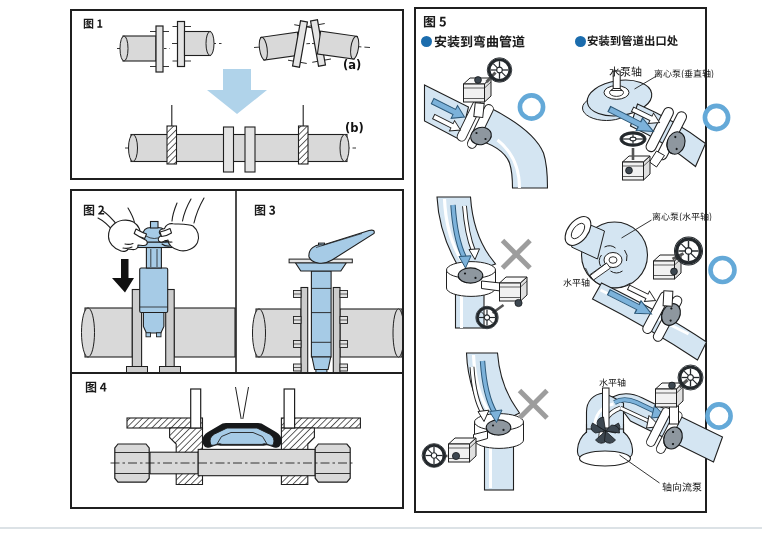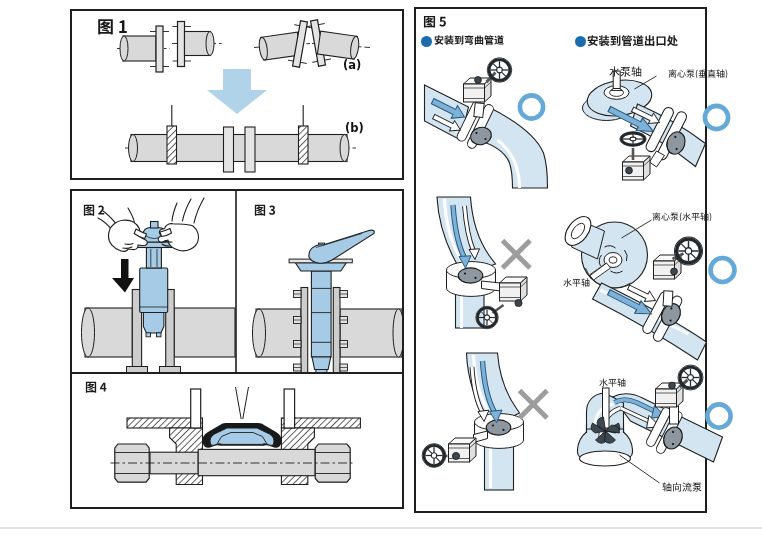--- a/index.html
+++ b/index.html
@@ -149,21 +149,21 @@
         <ellipse class="pg" cx="133" cy="148" rx="4.5" ry="13.5" stroke-width="1"></ellipse>
         <ellipse class="pg" cx="344.5" cy="148" rx="4.5" ry="13.5" stroke-width="1"></ellipse>
         <line class="ln" x1="171.8" y1="105" x2="171.8" y2="126" stroke-width="1.1"></line>
         <rect class="hatch" x="167" y="126" width="9.5" height="38" stroke-width="1.1"></rect>
         <rect class="fl" x="223.5" y="127" width="10" height="45" stroke-width="1.1"></rect>
         <rect class="fl" x="245" y="127" width="10" height="45" stroke-width="1.1"></rect>
         <line class="ln" x1="303.2" y1="105" x2="303.2" y2="126" stroke-width="1.1"></line>
         <rect class="hatch" x="298.5" y="126" width="9.5" height="38" stroke-width="1.1"></rect>
       </g>
     </svg>
-    <div class="cjk" style="left:11px;top:7px;font-size:17px;margin-left:14px;">
+    <div class="cjk" style="left:11px;top:7px;font-size:11px;">
         <svg viewBox="0 0 1817 1000" preserveAspectRatio="xMinYMin meet" style="width: 1.817em;">
           <path d="M72 69V970H187V934H809V970H930V69ZM266 741C400 756 565 794 665 829H187V531C204 555 222 589 230 612C285 599 340 582 395 561L358 613C442 630 548 666 607 694L656 620C599 595 505 566 425 549C452 537 480 525 506 511C583 550 669 580 756 599C767 577 789 546 809 524V829H678L729 748C626 714 457 677 320 663ZM404 176C356 249 272 321 191 366C214 383 252 418 270 438C290 425 310 410 331 393C353 413 377 432 402 450C334 477 259 499 187 513V176ZM415 176H809V508C740 495 670 476 607 452C675 405 733 350 774 288L707 248L690 253H470C482 238 494 222 504 207ZM502 404C466 385 434 364 407 341H600C572 364 538 385 502 404Z" transform="translate(0 0)"></path>
           <path d="M82 880H527V760H388V139H279C232 169 182 188 107 201V293H242V760H82Z" transform="translate(1227 0)"></path>
         </svg>
         <span class="t">图 1</span>
       </div>
     <div class="ab-label" style="left:271px;top:49px;">(a)</div>
     <div class="ab-label" style="left:273px;top:112px;">(b)</div>
   </div>
 
@@ -499,21 +499,21 @@
 
     <div class="cjk" style="left:7.5px;top:6px;font-size:13px;">
         <svg viewBox="0 0 1817 1000" preserveAspectRatio="xMinYMin meet" style="width: 1.817em;">
           <path d="M72 69V970H187V934H809V970H930V69ZM266 741C400 756 565 794 665 829H187V531C204 555 222 589 230 612C285 599 340 582 395 561L358 613C442 630 548 666 607 694L656 620C599 595 505 566 425 549C452 537 480 525 506 511C583 550 669 580 756 599C767 577 789 546 809 524V829H678L729 748C626 714 457 677 320 663ZM404 176C356 249 272 321 191 366C214 383 252 418 270 438C290 425 310 410 331 393C353 413 377 432 402 450C334 477 259 499 187 513V176ZM415 176H809V508C740 495 670 476 607 452C675 405 733 350 774 288L707 248L690 253H470C482 238 494 222 504 207ZM502 404C466 385 434 364 407 341H600C572 364 538 385 502 404Z" transform="translate(0 0)"></path>
           <path d="M277 894C412 894 535 799 535 634C535 473 432 400 307 400C273 400 247 406 218 420L232 263H501V139H105L85 499L152 542C196 514 220 504 263 504C337 504 388 552 388 638C388 725 334 774 257 774C189 774 136 740 94 699L26 793C82 848 159 894 277 894Z" transform="translate(1227 0)"></path>
         </svg>
         <span class="t">图 5</span>
       </div>
 
     <div class="bullet" style="left:5.5px;top:26.5px;"></div>
-    <div class="cjk" style="left:18px;top:26px;font-size:10px;">
+    <div class="cjk" style="left:18px;top:26px;font-size:13px;">
         <svg viewBox="0 0 7000 1000" preserveAspectRatio="xMinYMin meet" style="width: 7em;">
           <path d="M390 56C402 81 415 110 426 138H78V363H199V250H797V363H925V138H571C556 104 533 61 515 27ZM626 532C601 589 567 637 525 678C470 657 415 637 362 619C379 592 397 563 415 532ZM171 670C246 695 328 726 410 759C317 808 200 839 62 858C84 885 120 940 132 969C296 938 433 892 543 816C662 869 771 925 842 972L939 870C866 825 760 774 645 726C694 672 735 609 766 532H944V419H478C498 378 517 337 533 298L399 271C381 318 357 369 331 419H59V532H266C236 581 205 627 176 665Z" transform="translate(0 0)"></path>
           <path d="M47 144C91 175 146 221 171 252L244 177C217 146 160 104 116 76ZM418 511 437 556H45V650H345C260 700 143 738 26 757C48 779 76 818 91 844C143 833 195 818 244 800V815C244 861 208 878 184 886C199 906 214 951 220 977C244 962 286 953 569 894C568 872 572 826 577 799L360 841V747C411 720 456 688 494 653C572 819 698 921 906 964C920 934 950 889 973 866C890 853 818 829 759 796C810 771 868 738 916 706L842 650H956V556H573C563 530 549 502 535 478ZM680 739C651 713 627 683 607 650H821C783 679 729 713 680 739ZM609 30V147H394V250H609V368H420V471H926V368H729V250H947V147H729V30ZM29 374 67 471C121 448 186 421 248 393V514H359V30H248V287C166 321 86 354 29 374Z" transform="translate(1000 0)"></path>
           <path d="M623 124V731H733V124ZM814 41V819C814 836 809 841 791 841C774 842 719 842 666 840C683 871 702 923 708 954C786 954 842 950 881 932C919 913 931 882 931 819V41ZM51 821 77 932C213 908 404 873 580 840L573 737L382 769V653H562V549H382V459H268V549H85V653H268V788C186 801 111 813 51 821ZM118 456C148 444 190 440 467 417C476 435 484 452 490 466L582 407C556 348 494 259 442 193H584V89H61V193H187C164 246 137 290 127 305C111 328 95 343 79 348C92 378 111 433 118 456ZM355 242C373 267 393 295 411 323L230 335C262 292 292 242 317 193H437Z" transform="translate(2000 0)"></path>
           <path d="M195 229C169 290 120 352 67 392C93 406 138 436 160 456C212 408 270 333 303 258ZM176 583C159 656 132 744 109 806L232 805H762C753 833 744 849 734 857C722 864 709 865 688 865C661 865 588 864 527 858C547 887 562 931 564 964C630 966 693 967 728 964C772 962 801 956 828 933C858 908 877 858 894 768C898 752 902 720 902 720H259L274 668H826V449H180V534H712V583ZM413 45C423 64 435 86 445 108H66V211H322V430H440V211H558V433H675V211H935V108H579C566 79 547 44 530 18ZM675 282C734 327 806 396 841 443L935 380C898 335 827 271 765 228Z" transform="translate(3000 0)"></path>
           <path d="M557 40V228H436V40H318V228H85V967H198V911H802V966H920V228H675V40ZM198 794V627H318V794ZM802 794H675V627H802ZM436 794V627H557V794ZM198 513V345H318V513ZM802 513H675V345H802ZM436 513V345H557V513Z" transform="translate(4000 0)"></path>
           <path d="M194 441V971H316V944H741V970H860V711H316V665H807V441ZM741 855H316V799H741ZM421 253C430 270 440 290 448 309H74V485H189V399H810V485H932V309H569C559 284 543 255 528 232ZM316 527H690V580H316ZM161 23C134 106 85 193 28 247C57 260 108 285 132 301C161 270 190 229 215 184H251C276 221 301 264 311 293L413 256C404 237 389 210 371 184H495V102H256C264 83 271 64 278 45ZM591 23C572 94 536 166 490 212C517 224 567 249 589 265C609 242 629 215 646 184H685C716 221 747 266 759 296L858 251C849 232 832 208 813 184H952V102H686C694 83 700 63 706 44Z" transform="translate(5000 0)"></path>
           <path d="M45 127C95 179 158 252 183 299L282 232C253 185 188 116 137 67ZM491 521H762V575H491ZM491 652H762V707H491ZM491 391H762V445H491ZM378 306V792H880V306H653L682 247H953V150H791L852 62L737 30C722 66 696 114 672 150H515L566 128C554 98 524 54 500 22L399 64C416 90 436 123 450 150H312V247H554L540 306ZM279 389H45V500H164V774C120 794 71 829 25 872L97 973C143 916 194 857 229 857C254 857 287 885 334 909C408 945 496 957 616 957C713 957 875 951 941 947C943 915 960 861 973 831C876 845 722 853 620 853C512 853 420 846 353 813C321 797 299 783 279 772Z" transform="translate(6000 0)"></path>
         </svg>
         <span class="t">安装到弯曲管道</span>
@@ -534,21 +534,21 @@
       </div>
 
     <div class="cjk" style="left:193.5px;top:56.5px;font-size:11px;">
         <svg viewBox="0 0 3000 1000" preserveAspectRatio="xMinYMin meet" style="width: 3em;">
           <path d="M71 296V372H317C269 570 166 721 39 804C57 815 87 844 100 862C241 762 358 574 407 312L358 293L344 296ZM817 228C768 296 689 385 623 447C592 395 564 340 542 284V42H462V858C462 875 456 879 440 880C424 881 372 881 314 879C326 902 339 939 343 961C420 961 469 959 500 945C530 932 542 908 542 857V435C633 616 763 774 919 856C932 834 957 803 975 787C854 731 745 627 660 503C730 444 819 353 885 276Z" transform="translate(0 0)"></path>
           <path d="M334 296H750V403H334ZM92 85V149H347C268 230 154 298 43 342C58 356 84 384 94 399C149 374 206 342 260 306V464H827V235H353C384 208 413 179 439 149H908V85ZM362 570 346 571H89V639H323C269 749 168 826 53 866C67 880 88 912 96 930C239 874 366 764 422 589L376 568ZM470 480V875C470 887 466 891 452 891C439 892 391 892 343 890C352 910 363 938 366 958C433 958 478 957 507 947C536 936 545 916 545 876V664C637 782 767 875 908 922C920 901 942 870 960 854C861 826 767 777 690 714C753 677 825 629 882 584L818 537C774 578 704 631 641 671C603 634 571 593 545 551V480Z" transform="translate(1000 0)"></path>
           <path d="M531 603H663V836H531ZM531 536V321H663V536ZM860 603V836H732V603ZM860 536H732V321H860ZM660 41V253H463V960H531V904H860V954H930V253H735V41ZM84 548C93 540 123 534 158 534H255V677L44 713L60 786L255 748V955H322V734L427 713L423 647L322 665V534H418V466H322V311H255V466H151C180 396 209 313 233 226H417V156H251C259 122 267 88 273 55L200 40C195 78 187 118 179 156H52V226H162C141 308 119 376 109 401C92 445 78 477 61 482C69 500 81 534 84 548Z" transform="translate(2000 0)"></path>
         </svg>
         <span class="t">水泵轴</span>
       </div>
-    <div class="cjk" style="left:252px;top:59.5px;font-size:9px;">
+    <div class="cjk" style="left:238px;top:59.5px;font-size:9px;">
         <svg viewBox="0 0 6676 1000" preserveAspectRatio="xMinYMin meet" style="width: 6.676em;">
           <path d="M432 53C444 77 456 106 467 132H64V198H938V132H545C533 103 515 64 498 33ZM295 857C319 846 355 841 659 809C672 828 683 846 691 861L743 825C718 782 665 711 622 659L572 690L621 754L375 778C408 739 440 695 470 648H821V880C821 894 816 898 801 898C786 899 729 900 674 897C684 914 696 939 699 957C774 957 823 957 854 947C884 937 895 919 895 881V583H510L548 513H832V232H757V452H244V232H172V513H463C451 537 439 561 426 583H108V959H181V648H388C364 686 343 716 332 729C308 759 290 780 270 784C279 804 291 842 295 857ZM632 213C598 241 557 268 512 294C457 267 400 241 350 218L318 255C362 275 411 299 459 323C403 352 345 377 291 397C303 407 322 430 330 441C387 416 451 385 512 350C572 381 628 412 666 435L700 392C665 371 617 346 563 319C606 293 646 265 680 238Z" transform="translate(0 0)"></path>
           <path d="M295 319V815C295 914 327 942 435 942C458 942 612 942 637 942C750 942 773 886 784 696C763 690 731 676 712 662C705 835 696 871 634 871C599 871 468 871 441 871C384 871 373 862 373 815V319ZM135 394C120 513 87 670 44 772L120 804C161 696 192 527 207 408ZM761 395C817 513 872 672 892 775L966 745C945 642 889 488 831 368ZM342 124C437 191 555 290 611 353L665 296C607 233 487 139 393 75Z" transform="translate(1000 0)"></path>
           <path d="M334 296H750V403H334ZM92 85V149H347C268 230 154 298 43 342C58 356 84 384 94 399C149 374 206 342 260 306V464H827V235H353C384 208 413 179 439 149H908V85ZM362 570 346 571H89V639H323C269 749 168 826 53 866C67 880 88 912 96 930C239 874 366 764 422 589L376 568ZM470 480V875C470 887 466 891 452 891C439 892 391 892 343 890C352 910 363 938 366 958C433 958 478 957 507 947C536 936 545 916 545 876V664C637 782 767 875 908 922C920 901 942 870 960 854C861 826 767 777 690 714C753 677 825 629 882 584L818 537C774 578 704 631 641 671C603 634 571 593 545 551V480Z" transform="translate(2000 0)"></path>
           <path d="M239 1076 295 1051C209 909 168 739 168 569C168 400 209 231 295 88L239 62C147 212 92 373 92 569C92 766 147 927 239 1076Z" transform="translate(3000 0)"></path>
           <path d="M821 50C656 85 367 105 130 113C137 130 146 160 148 179C247 176 356 171 463 164V269H104V339H225V466H53V537H225V674H97V745H463V863H146V934H853V863H541V745H907V674H782V537H948V466H782V339H898V269H541V158C660 147 771 134 858 116ZM463 537V674H302V537ZM541 537H703V674H541ZM463 466H302V339H463ZM541 466V339H703V466Z" transform="translate(3338 0)"></path>
           <path d="M189 274V854H46V923H956V854H818V274H497L514 194H925V127H526L540 47L457 39L448 127H75V194H439L425 274ZM262 481H742V561H262ZM262 423V338H742V423ZM262 619H742V706H262ZM262 854V764H742V854Z" transform="translate(4338 0)"></path>
           <path d="M531 603H663V836H531ZM531 536V321H663V536ZM860 603V836H732V603ZM860 536H732V321H860ZM660 41V253H463V960H531V904H860V954H930V253H735V41ZM84 548C93 540 123 534 158 534H255V677L44 713L60 786L255 748V955H322V734L427 713L423 647L322 665V534H418V466H322V311H255V466H151C180 396 209 313 233 226H417V156H251C259 122 267 88 273 55L200 40C195 78 187 118 179 156H52V226H162C141 308 119 376 109 401C92 445 78 477 61 482C69 500 81 534 84 548Z" transform="translate(5338 0)"></path>
           <path d="M99 1076C191 927 246 766 246 569C246 373 191 212 99 62L42 88C128 231 171 400 171 569C171 739 128 909 42 1051Z" transform="translate(6338 0)"></path>
         </svg>

